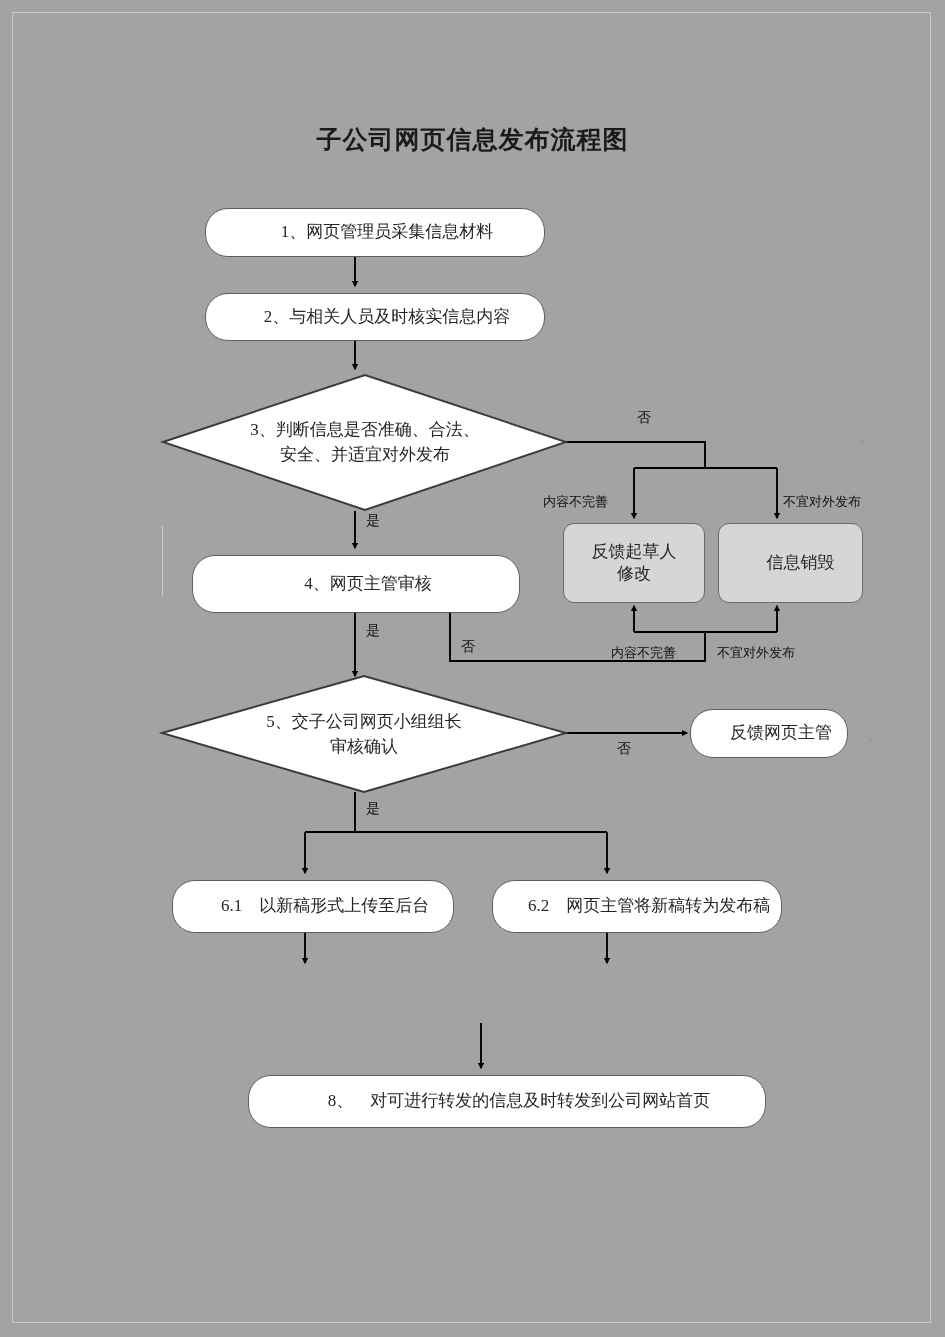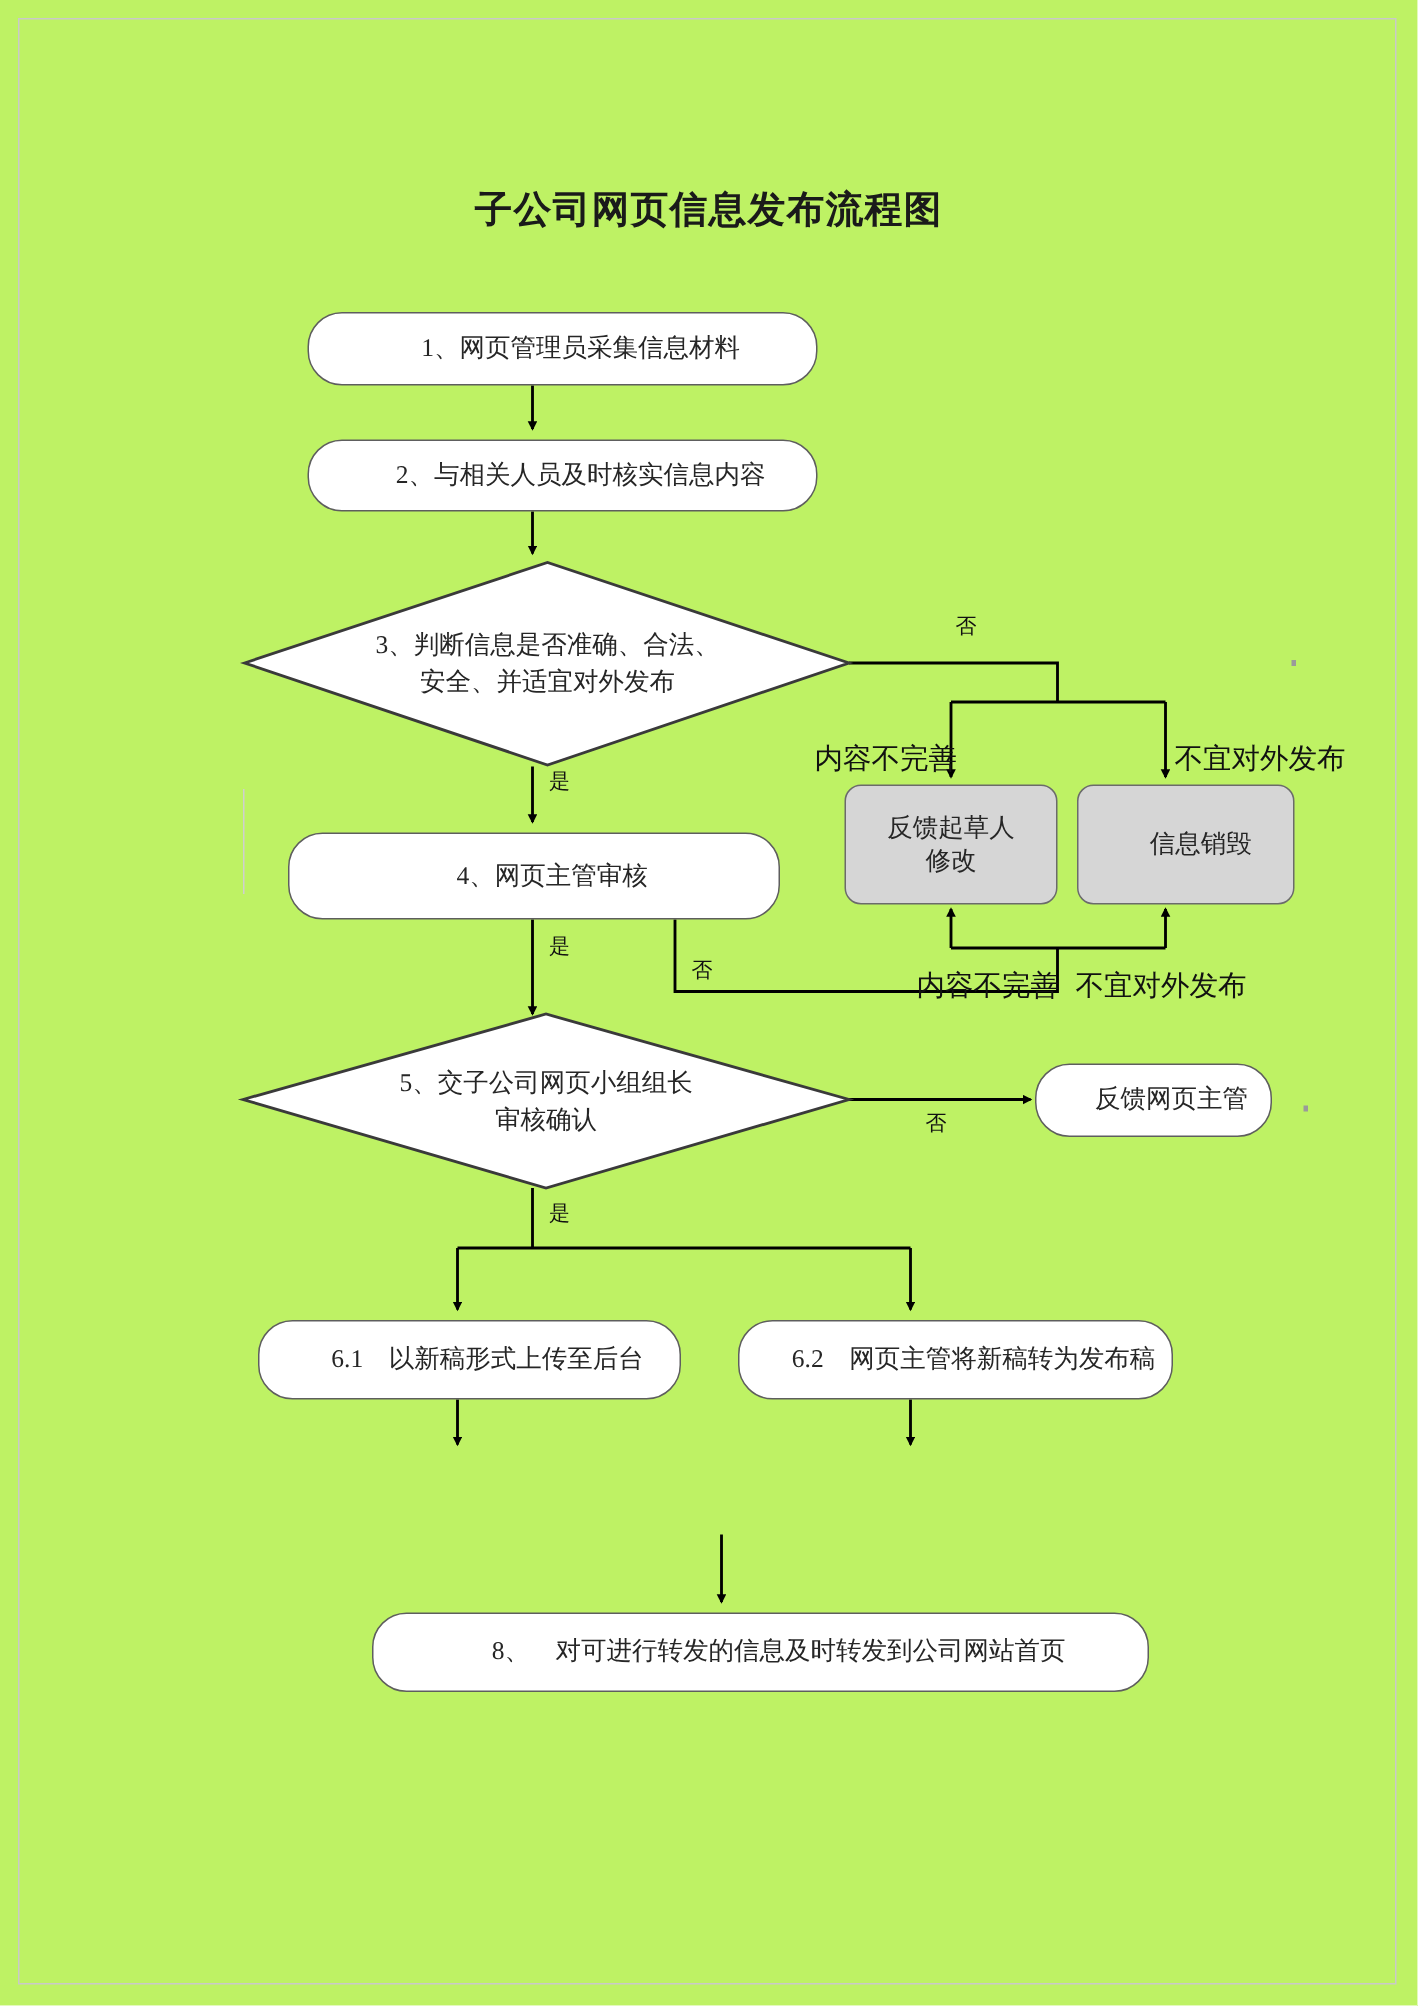--- a/index.html
+++ b/index.html
@@ -8,21 +8,21 @@
     background: #ffffff;
   }
   body {
     font-family: "Liberation Serif", "DejaVu Serif", serif;
     color: #000000;
   }
   #page {
     position: relative;
     width: 945px;
     height: 1337px;
-    background: #bef264;
+    background: #a3a3a3;
     overflow: hidden;
   }
   #page-border {
     position: absolute;
     left: 12px;
     top: 12px;
     width: 919px;
     height: 1311px;
     border: 1px solid #c9c9c9;
     box-sizing: border-box;
@@ -84,21 +84,21 @@
   }
   .edge-label {
     position: absolute;
     font-family: "Liberation Serif", "DejaVu Serif", serif;
     font-size: 14px;
     color: #111111;
     white-space: nowrap;
   }
   .edge-label.sans {
     font-family: Liberation Mono, monospace;
-    font-size: 19px;
+    font-size: 13px;
   }
   .artifact-dot {
     position: absolute;
     width: 3px;
     height: 4px;
     background: #9a9a9a;
   }
   .artifact-line {
     position: absolute;
     width: 1px;

